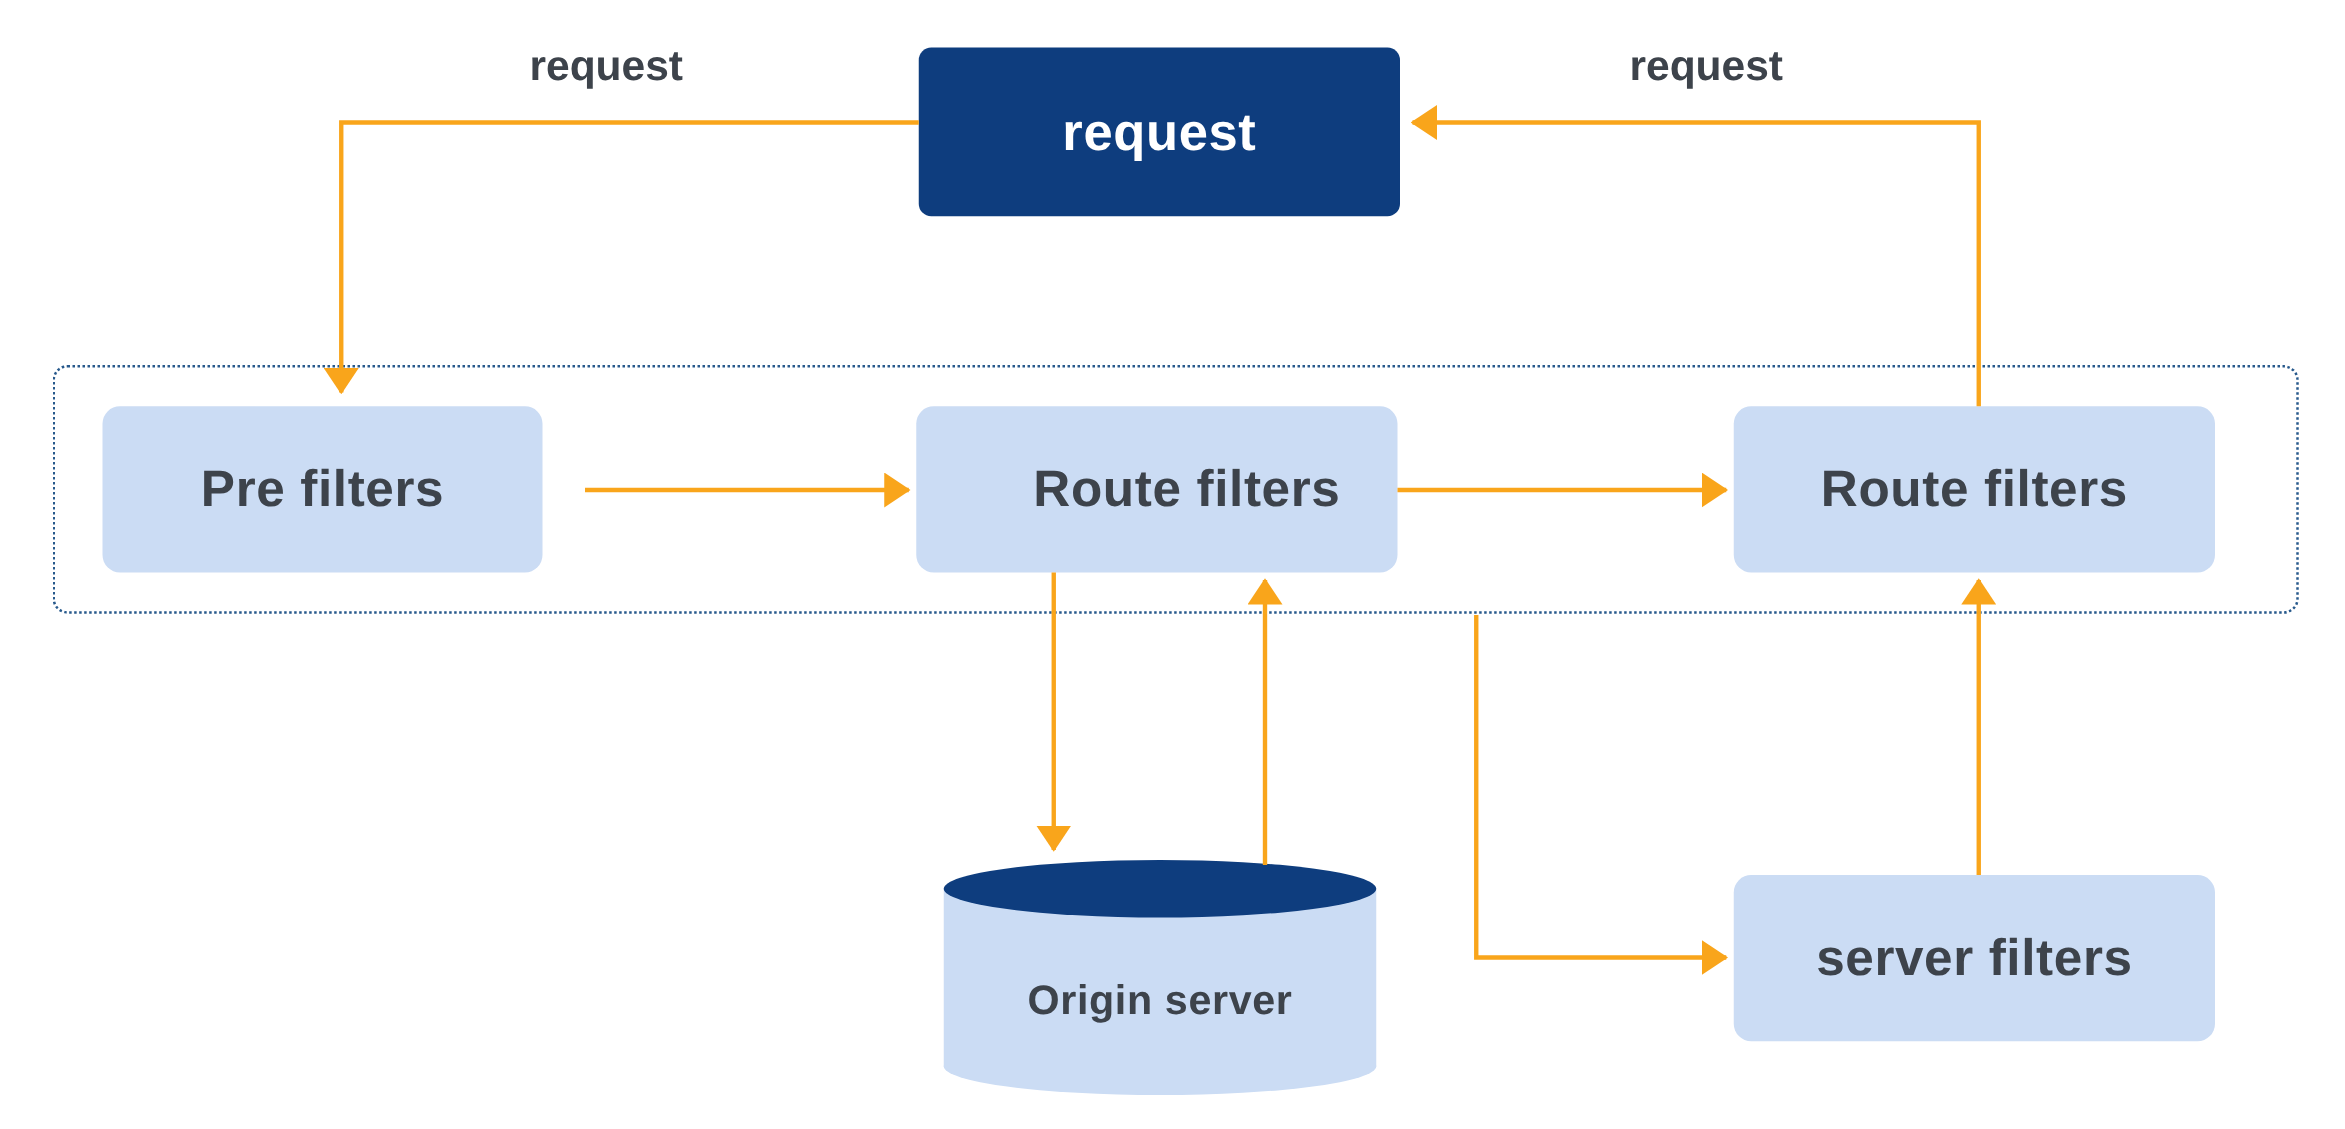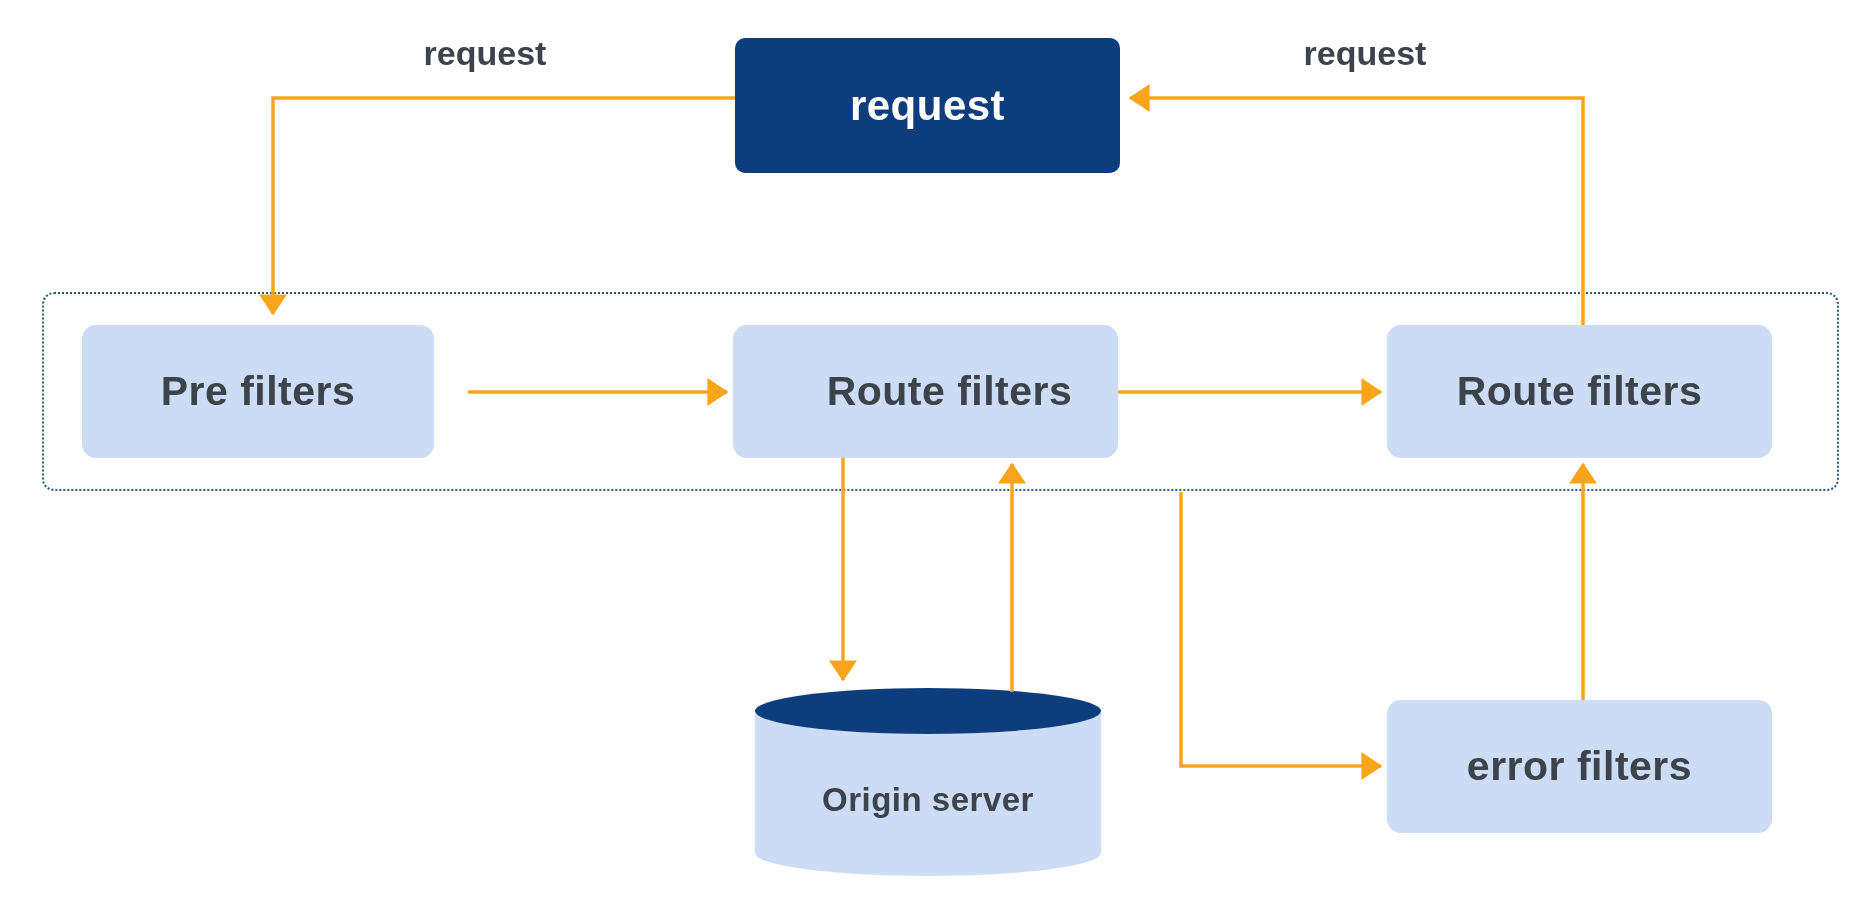--- a/index.html
+++ b/index.html
@@ -136,21 +136,21 @@
     <span>Pre filters</span>
   </div>
   <div class="node node-blue node-route">
     <span>Route filters</span>
   </div>
   <div class="node node-blue node-post">
     <span>Route filters</span>
   </div>
 
   <div class="node node-blue node-error">
-    <span>error filters</span>
+    <span>server filters</span>
   </div>
 
   <div class="cylinder">
     <div class="cyl-bottom"></div>
     <div class="cyl-body"></div>
     <div class="cyl-top"></div>
     <div class="cyl-label">Origin server</div>
   </div>
 
   <div class="edge-label edge-label-request">request</div>

